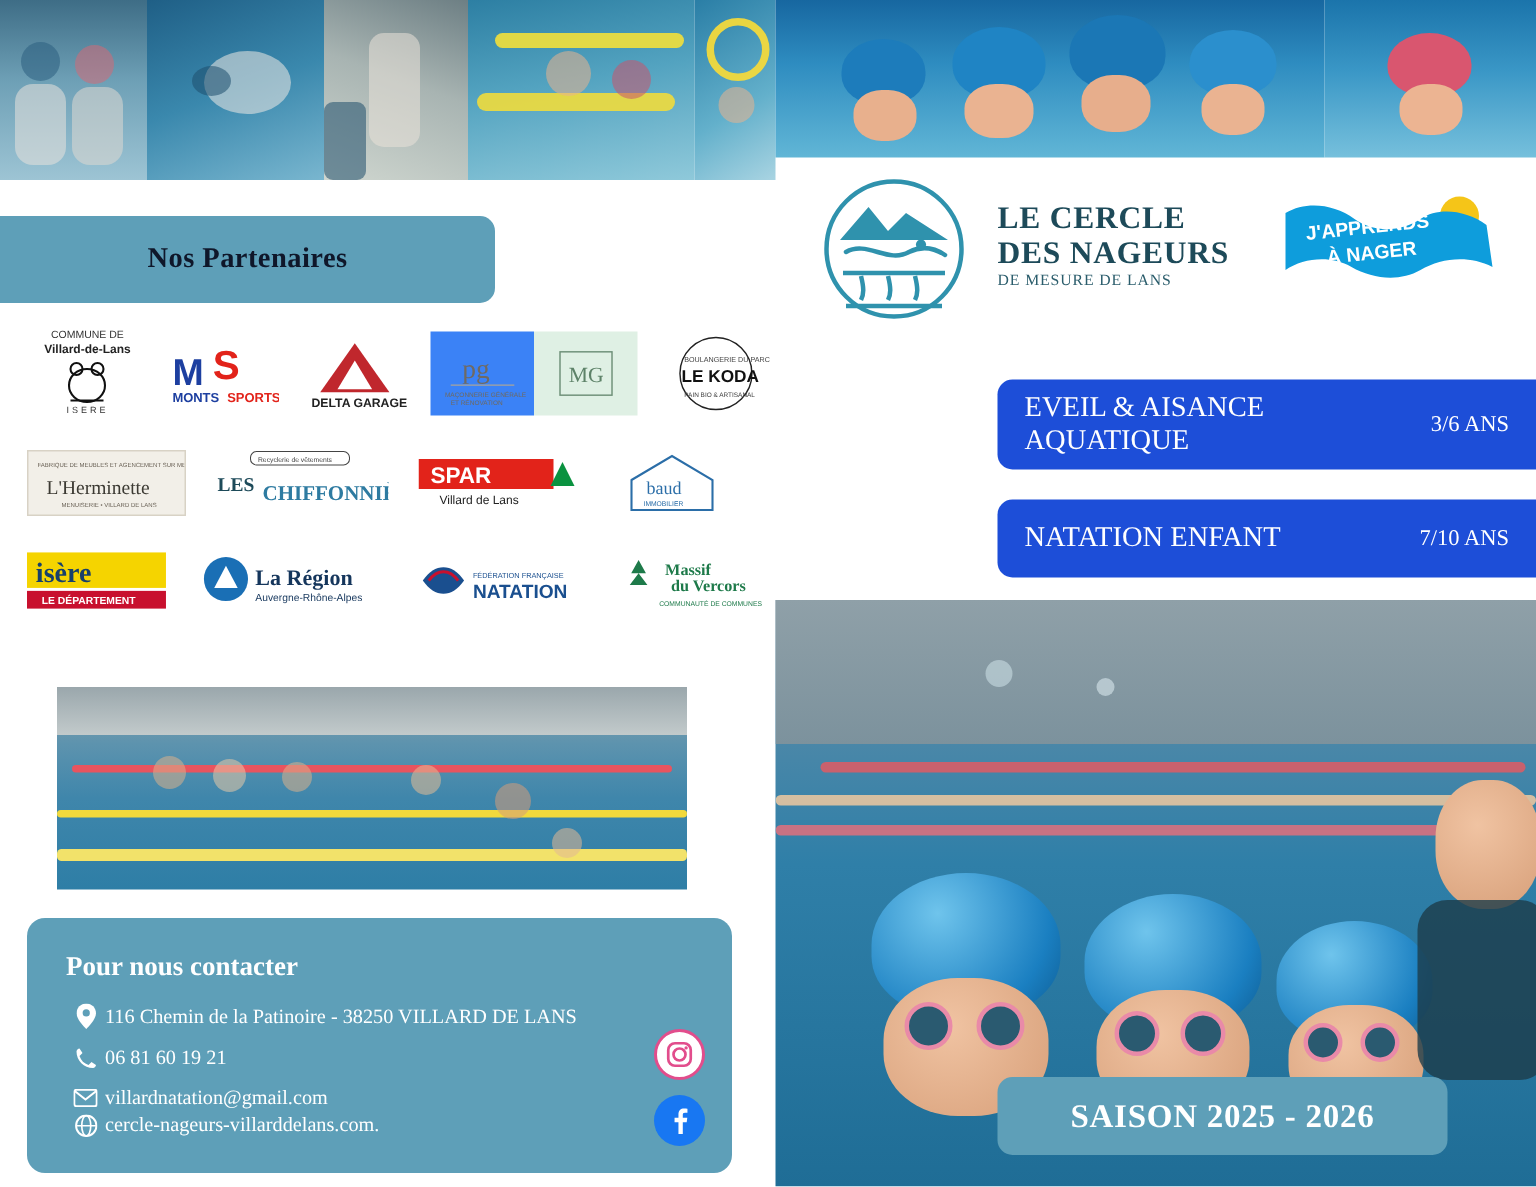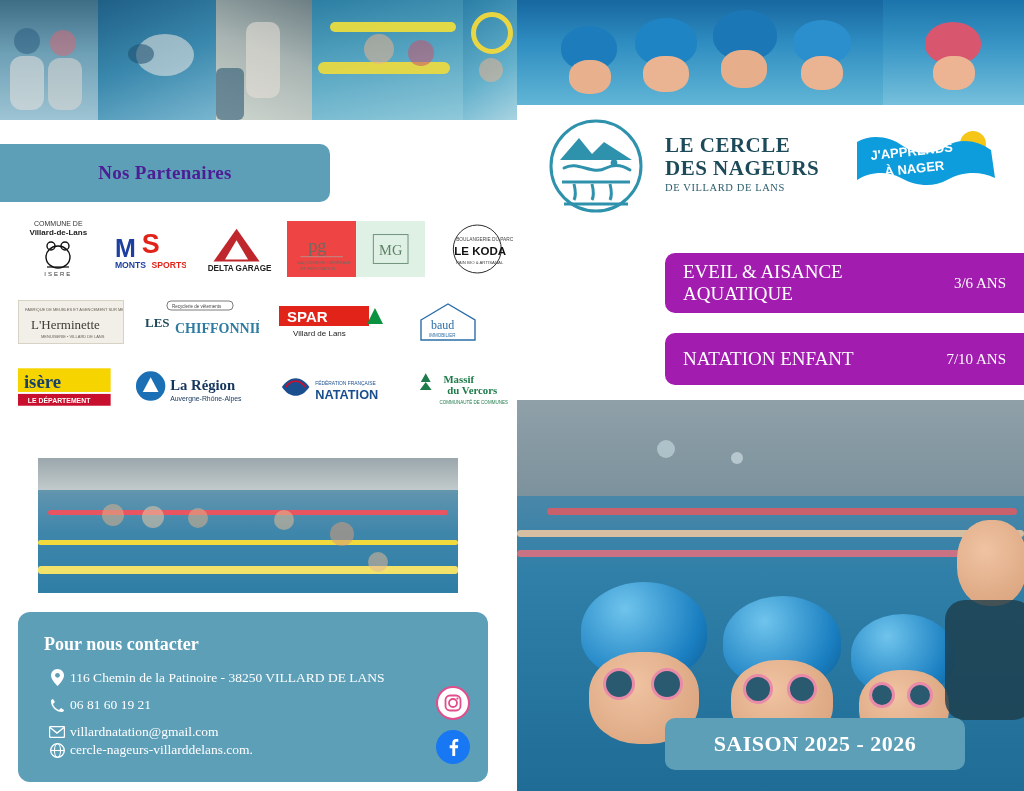--- a/index.html
+++ b/index.html
@@ -31,34 +31,34 @@
 
   .cap { position:absolute; border-radius:50% 50% 45% 45%; }
 
   
   .partners-banner {
     position:absolute; left:0; top:144px; width:330px; height:58px;
     background:#5e9fb8; border-radius:0 10px 10px 0;
     display:flex; align-items:center; justify-content:center;
   }
   .partners-banner .title {
-    color:#4c1d95; font-family:"Liberation Serif", serif; font-weight:bold;
+    color:#0f172a; font-family:"Liberation Serif", serif; font-weight:bold;
     font-size:19px; letter-spacing:.3px;text-align:right;
   }
 
   .logos { position:absolute; left:18px; top:218px; width:500px; }
   .logo-row { display:flex; align-items:center; margin-bottom:18px; }
   .logo-box { display:flex; align-items:center; justify-content:center; text-align:center; overflow:hidden; }
   .lg-label { font-size:7px; line-height:1.1; color:#333; }
 
   
   .lb-villard { width:86px; height:62px; margin-right:14px; flex-direction:column; }
   .lb-ms { width:78px; height:56px; margin-right:14px; }
   .lb-delta { width:78px; height:56px; margin-right:14px; }
-  .lb-pg { width:74px; height:56px; background:#ef4444; }
+  .lb-pg { width:74px; height:56px; background:#3b82f6; }
   .lb-mg { width:74px; height:56px; margin-right:12px; background:#dff0e4; }
   .lb-koda { width:86px; height:58px; }
 
   
   .lb-herm { width:106px; height:44px; margin-right:16px; background:#f2efe8; border:1px solid #d8d2c5; }
   .lb-chif { width:120px; height:46px; margin-right:18px; }
   .lb-spar { width:116px; height:40px; margin-right:18px; }
   .lb-baud { width:72px; height:48px; }
 
   
@@ -93,21 +93,21 @@
   
   .brand { position:absolute; left:517px; top:110px; width:507px; height:110px; }
   .brand-logo { position:absolute; left:17px; top:8px; width:125px; height:96px; }
   .brand-text { position:absolute; left:148px; top:24px; color:#19414f; }
   .bt1 { font-family:"Liberation Serif", serif; font-weight:bold; font-size:21px; letter-spacing:.5px; line-height:1.08; color:#1d4a59; }
   .bt2 { font-family:"Liberation Serif", serif; font-size:10.5px; letter-spacing:.6px; color:#2b5d6c; margin-top:3px; }
   .jan-logo { position:absolute; left:334px; top:14px; width:160px; height:74px; }
 
   .band {
     position:absolute; left:665px; width:359px; height:60px;
-    background:#a21caf; border-radius:10px 0 0 10px; color:#fff;
+    background:#1d4ed8; border-radius:10px 0 0 10px; color:#fff;
     display:flex; align-items:center; padding:0 18px;
   }
   .band1 { top:253px; }
   .band2 { top:333px; height:52px; }
   .band .bl { font-family:"Liberation Serif", serif; font-size:19px; line-height:1.15; flex:1; }
   .band .br { font-family:"Liberation Serif", serif; font-size:15px; white-space:nowrap; }
 
   .hero {
     position:absolute; left:517px; top:400px; width:507px; height:391px;
     background:linear-gradient(180deg,#7e96a3 0%, #4d88a8 22%, #2f7fa8 45%, #1f6d96 100%);
@@ -395,21 +395,21 @@
         <path d="M28 64 L96 64" stroke="#2f92ad" stroke-width="3"></path>
         <path d="M40 66 C42 74, 42 78, 40 82" fill="none" stroke="#2f92ad" stroke-width="3"></path>
         <path d="M58 66 C60 74, 60 78, 58 82" fill="none" stroke="#2f92ad" stroke-width="3"></path>
         <path d="M76 66 C78 74, 78 78, 76 82" fill="none" stroke="#2f92ad" stroke-width="3"></path>
         <path d="M30 86 L94 86" stroke="#2f92ad" stroke-width="3"></path>
       </svg>
     </div>
     <div class="brand-text">
       <div class="bt1">LE CERCLE</div>
       <div class="bt1">DES NAGEURS</div>
-      <div class="bt2">DE VILLARD DE LANS</div>
+      <div class="bt2">DE MESURE DE LANS</div>
     </div>
     <div class="jan-logo">
       <svg width="160" height="74" viewBox="0 0 160 74">
         <circle cx="122" cy="20" r="13" fill="#f5c518"></circle>
         <path d="M6 18 C20 10, 38 12, 52 22 C66 32, 84 30, 96 22 C108 14, 126 16, 140 26 L144 54 C128 46, 110 48, 96 56 C82 64, 64 62, 50 54 C36 46, 18 48, 6 56 Z" fill="#0e9ddc"></path>
         <text x="20" y="36" font-family="Liberation Sans" font-size="13" font-weight="bold" fill="#ffffff" transform="rotate(-6 20 36)">J'APPRENDS</text>
         <text x="34" y="52" font-family="Liberation Sans" font-size="13" font-weight="bold" fill="#ffffff" transform="rotate(-6 34 52)">À NAGER</text>
       </svg>
     </div>
   </div>

